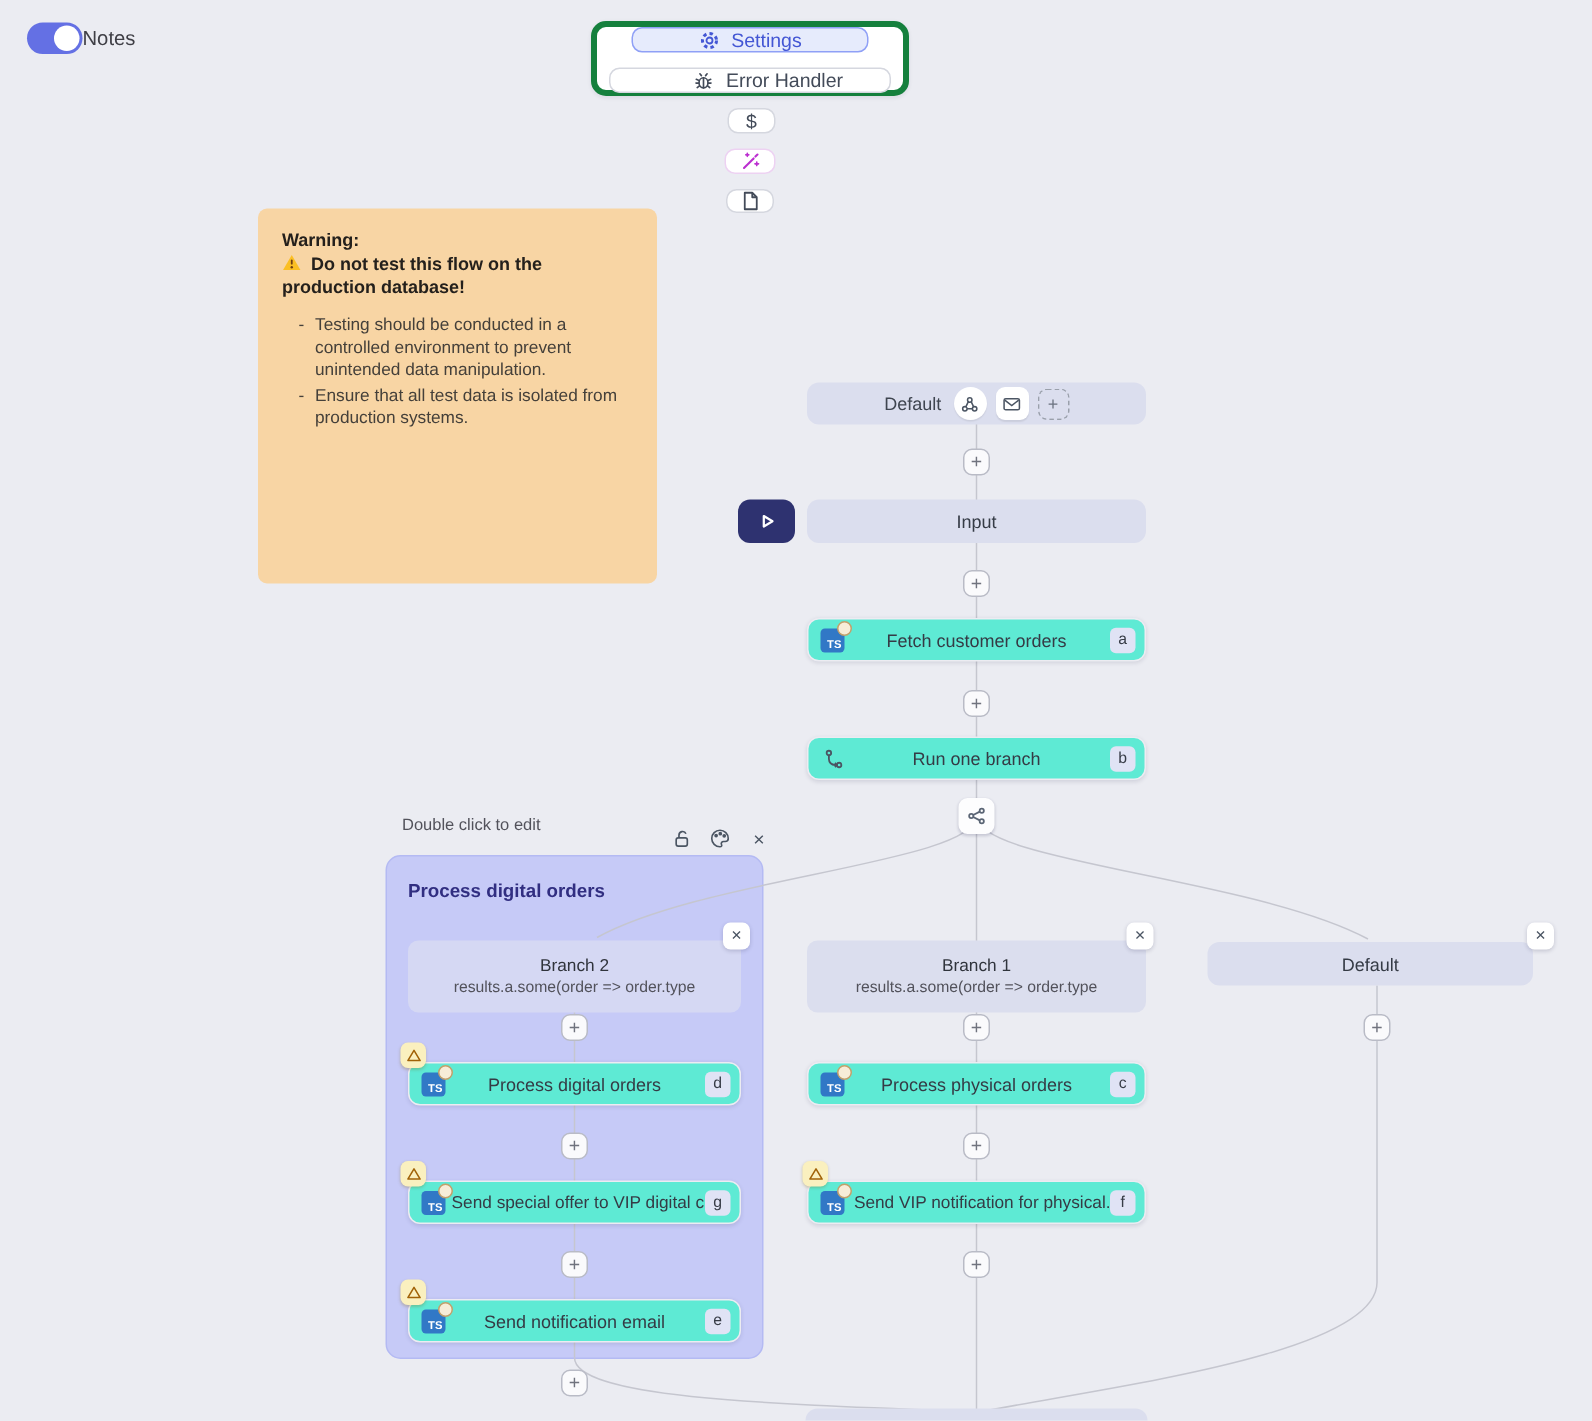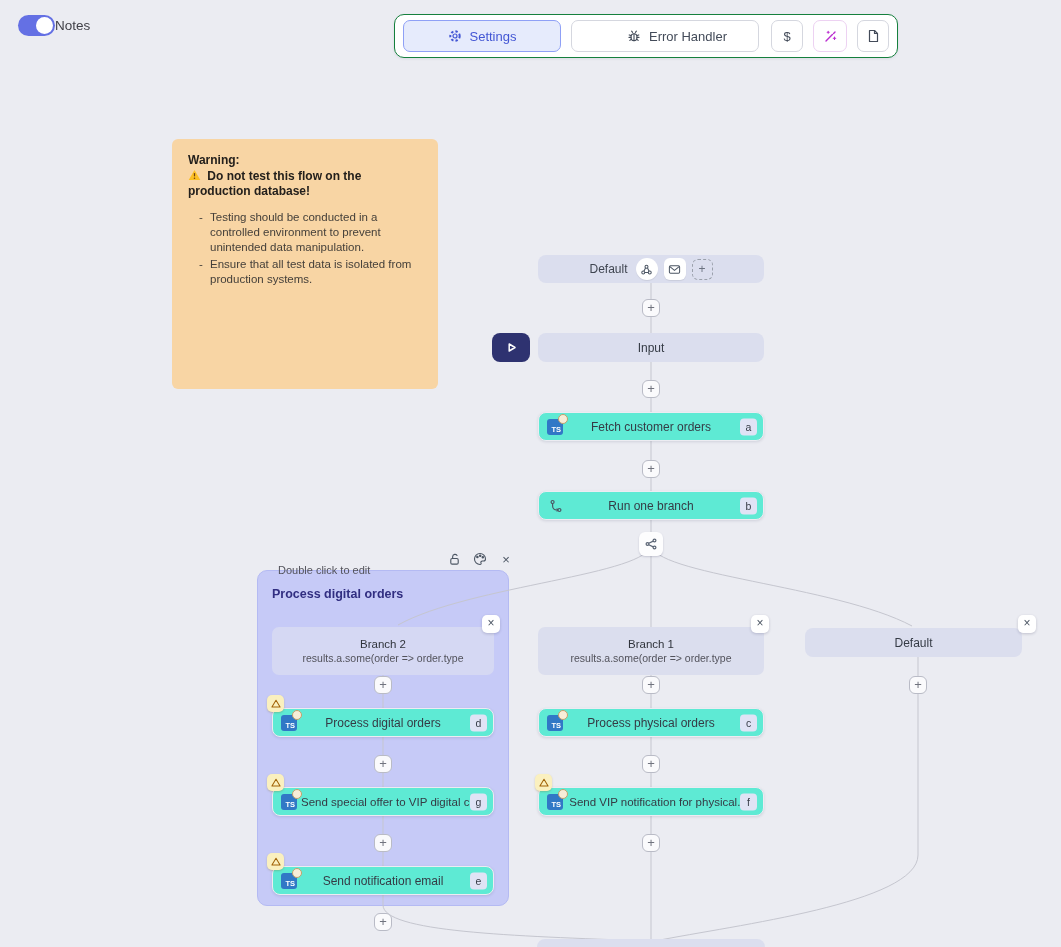--- a/index.html
+++ b/index.html
@@ -4,21 +4,21 @@
 <style>
   html,body{margin:0;padding:0;}
   body{background:#ebecf2;font-family:"Liberation Sans",sans-serif;}
   .canvas{position:relative;width:1061px;height:947px;background:#ebecf2;overflow:hidden;}
 
   
   .toggle{position:absolute;left:18px;top:15px;width:37px;height:21px;border-radius:11px;background:#6470e4;cursor:pointer;}
   .toggle .knob{position:absolute;right:2px;top:2px;width:17px;height:17px;border-radius:50%;background:#fff;}
   .toggle-label{position:absolute;left:55px;top:18px;font-size:13.5px;color:#3f3f46;}
 
-  .toolbar{position:absolute;left:394px;top:14px;height:42px;display:flex;align-items:center;gap:10px;background:#fff;border:1px solid #15803d;border-radius:10px;padding:0 8px;box-shadow:0 1px 3px rgba(25,25,60,.08);}
+  .toolbar{position:absolute;left:394px;top:14px;height:42px;display:flex;align-items:center;gap:10px;background:#fff;border:4px solid #15803d;border-radius:10px;padding:0 8px;box-shadow:0 1px 3px rgba(25,25,60,.08);flex-direction:column;}
   .tb-btn{display:flex;align-items:center;justify-content:center;gap:8px;height:30px;border-radius:7px;background:#fff;border:1px solid #d5d7df;color:#434b59;font-size:13px;cursor:pointer;}
   .tb-btn.settings{width:156px;background:#e6ebfc;border-color:#8fa0f6;color:#4356d4;}
   .tb-btn.error{width:162px;padding-left:24px;}
   .tb-btn.square{width:30px;}
   .tb-btn.wand{width:32px;border-color:#edd2f2;color:#bb2fd0;}
   .tb-btn svg{display:block;}
 
   
   .note{position:absolute;left:172px;top:139px;width:266px;height:250px;box-sizing:border-box;background:#f8d5a4;border-radius:6px;padding:14px 16px;color:#45403a;}
   .note .n-title{font-size:12px;font-weight:bold;color:#24201c;line-height:1.3;}
@@ -27,21 +27,21 @@
   .note ul{margin:10px 0 0 0;padding:0 0 0 22px;}
   .note li{position:relative;list-style:none;font-size:11.5px;line-height:1.33;margin-bottom:1px;color:#45403a;}
   .note li::before{content:"-";position:absolute;left:-11px;}
 
   
   .edges{position:absolute;left:0;top:0;z-index:1;pointer-events:none;}
 
   
   .group{position:absolute;left:257px;top:570px;width:252px;height:336px;box-sizing:border-box;background:#c6caf7;border:1px solid #b4baf3;border-radius:10px;z-index:0;}
   .group-title{position:absolute;left:14px;top:16px;font-size:12.5px;font-weight:bold;color:#312e81;}
-  .group-hint{position:absolute;left:268px;top:564px;font-size:11px;color:#52525b;z-index:2;margin-left:10px;}
+  .group-hint{position:absolute;left:268px;top:544px;font-size:11px;color:#52525b;z-index:2;}
   .group-tools{position:absolute;left:446px;top:551px;display:flex;gap:10px;z-index:2;color:#4b5563;}
   .group-tools .gi{width:16px;height:16px;display:flex;align-items:center;justify-content:center;cursor:pointer;}
 
   
   .node{position:absolute;box-sizing:border-box;height:29px;border-radius:8px;display:flex;align-items:center;justify-content:center;font-size:12px;color:#353b45;z-index:2;cursor:pointer;}
   .node.white{background:#5eead4;border:1px solid #ececf2;box-shadow:0 1px 3px rgba(30,30,70,.13);}
   .node.lav{background:#dbdeee;}
   .node.branch2bg{background:#d5d8f3;}
   .node.two{height:48px;flex-direction:column;justify-content:center;gap:0;border-radius:7px;}
   .node .b-title{font-size:11.5px;line-height:1.2;color:#30343c;}

